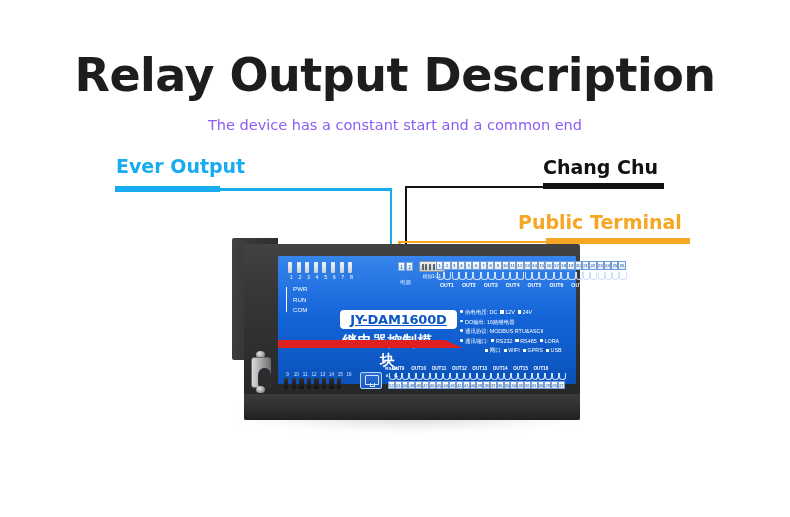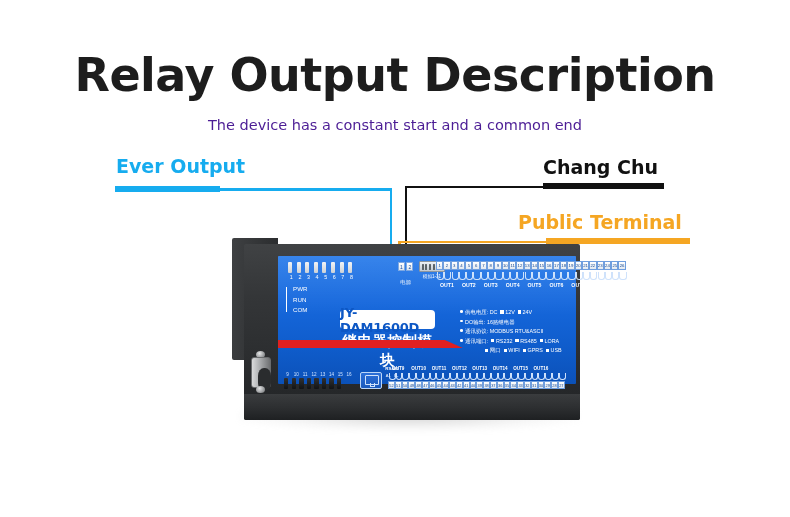--- a/index.html
+++ b/index.html
@@ -24,21 +24,21 @@
     font-weight: bold;
     letter-spacing: -0.5px;
     color: #1d1d1d;
     font-family: "DejaVu Sans", sans-serif;
   }
   .page-subtitle {
     position: absolute;
     top: 117px; left: 0; width: 790px;
     text-align: center;
     font-size: 14.5px;
-    color: #4c1d95;
+    color: #8b5cf6;
     font-family: "DejaVu Sans", sans-serif;
   }
 
   
   .callout-label {
     position: absolute;
     font-size: 19px;
     font-weight: bold;
     white-space: nowrap;
     font-family: "DejaVu Sans", sans-serif;
@@ -258,26 +258,27 @@
   .out-label-row { display: flex; margin-top: 1.2px; }
   .out-label {
     width: 21.9px; text-align: center;
     font-size: 5.2px; color: #ffffff; font-weight: bold;
     font-family: "Liberation Sans", sans-serif;
   }
 
   
   #model-badge {
     position: absolute; left: 62px; top: 54px;
-    width: 95px; height: 19px;
+    width: 117px; height: 19px;
     background: #ffffff; border-radius: 4px;
     display: flex; align-items: center; justify-content: center;
     font-size: 13px; font-weight: bold; color: #0d57c4;
     letter-spacing: -0.2px;
     font-family: "DejaVu Sans", sans-serif;
+    text-decoration: underline;
   }
   #model-cn {
     position: absolute; left: 62px; top: 76px;
     width: 95px; text-align: center;
     font-size: 14.5px; font-weight: bold; color: #ffffff;
     letter-spacing: 0.5px;
     font-family: "DejaVu Sans", sans-serif;
   }
 
   

